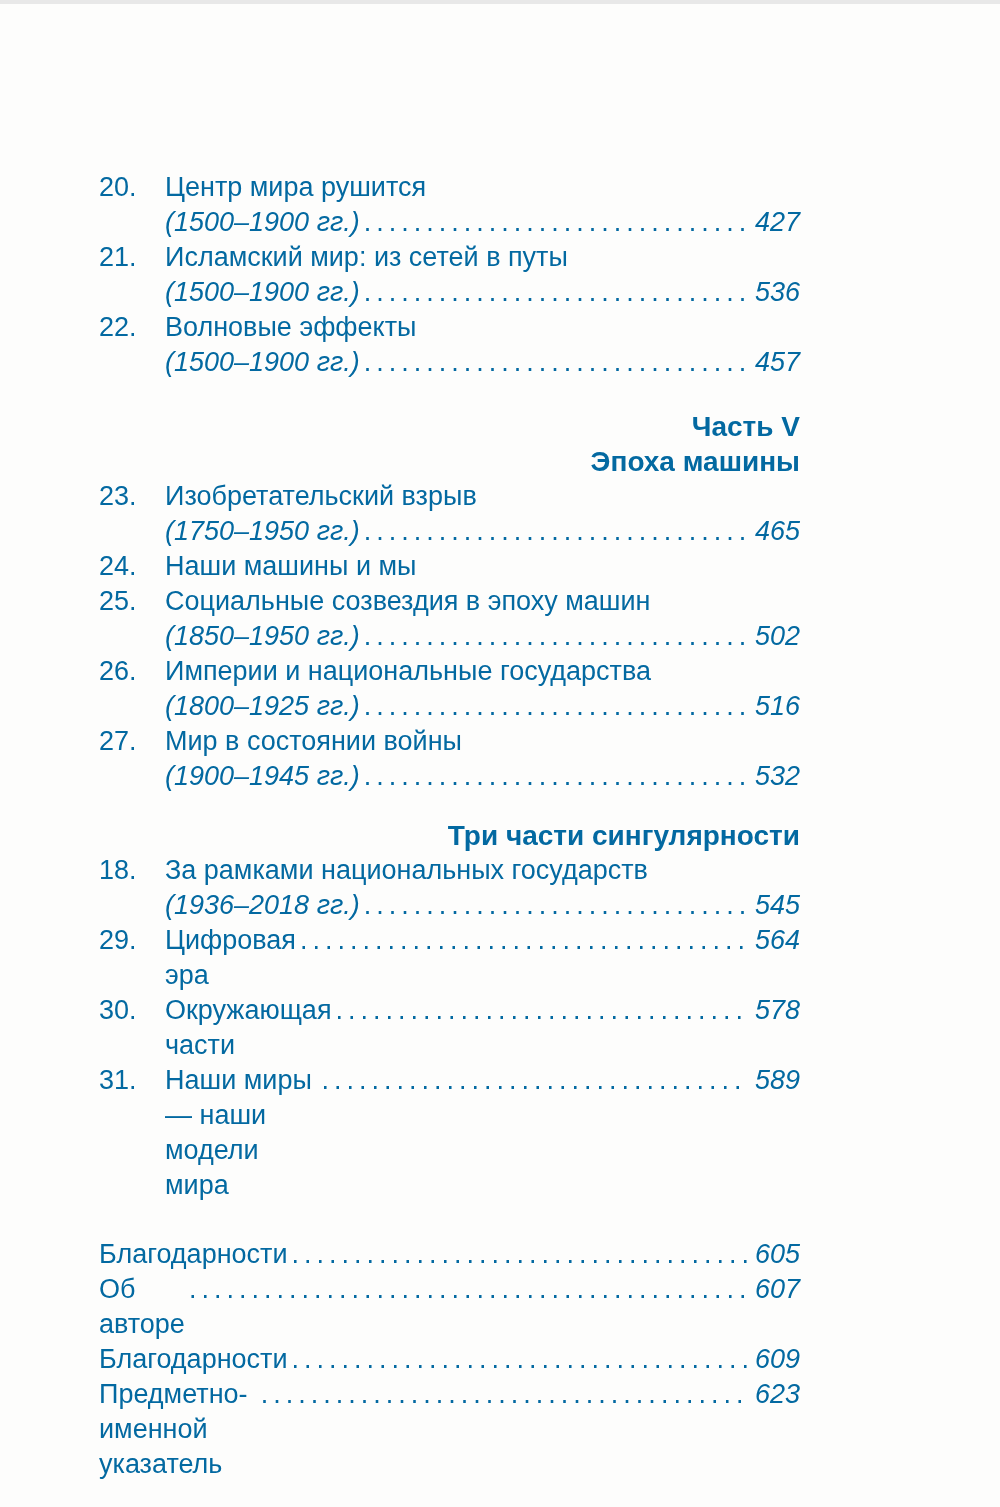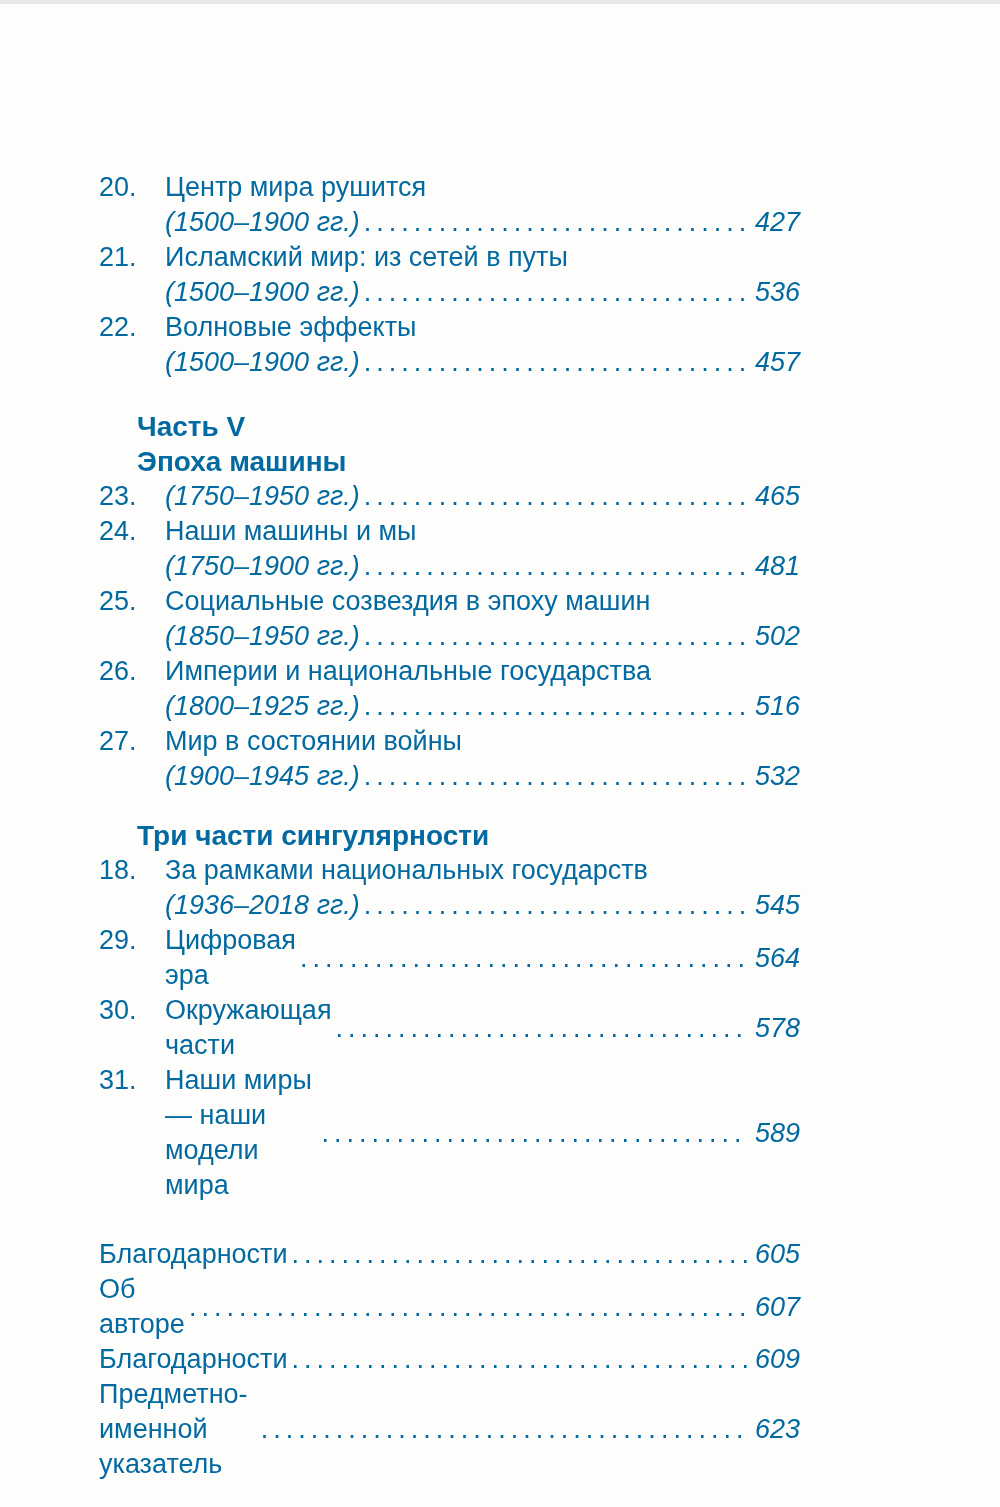--- a/index.html
+++ b/index.html
@@ -31,21 +31,21 @@
   .num {
     flex: 0 0 66px;
     width: 66px;
   }
   .entry-body {
     flex: 1 1 auto;
     min-width: 0;
   }
   .d-line {
     display: flex;
-    align-items: center;
+    align-items: flex-start;
     min-width: 0;
   }
   .dates {
     font-style: italic;
     white-space: nowrap;
   }
   .leader {
     flex: 1 1 auto;
     min-width: 0;
     overflow: hidden;
@@ -56,21 +56,21 @@
   .leader::after {
     content: "................................................................................................";
   }
   .pg {
     font-style: italic;
     white-space: nowrap;
     margin-left: 6px;
   }
   .part-heading {
     margin-top: 29px;
-    text-align: left;
+    text-align: right;
     padding-left: 38px;
     font-weight: bold;
     font-size: 28px;
   }
   .part-heading.part6 {
     margin-top: 24px;
   }
   .backmatter {
     margin-top: 34px;
   }
@@ -118,37 +118,33 @@
     </div>
 
     <div class="part-heading">
       <div>Часть V</div>
       <div>Эпоха машины</div>
     </div>
 
     <div class="entry">
       <span class="num">23.</span>
       <div class="entry-body">
+        <div class="t-line">Изобретательский взрыв</div>
         <div class="d-line">
           <span class="dates">(1750–1950 гг.)</span>
             <span class="leader"></span>
             <span class="pg">465</span>
         </div>
       </div>
     </div>
 
     <div class="entry">
       <span class="num">24.</span>
       <div class="entry-body">
         <div class="t-line">Наши машины и мы</div>
-        <div class="d-line">
-          <span class="dates">(1750–1900 гг.)</span>
-            <span class="leader"></span>
-            <span class="pg">481</span>
-        </div>
       </div>
     </div>
 
     <div class="entry">
       <span class="num">25.</span>
       <div class="entry-body">
         <div class="t-line">Социальные созвездия в эпоху машин</div>
         <div class="d-line">
           <span class="dates">(1850–1950 гг.)</span>
             <span class="leader"></span>

